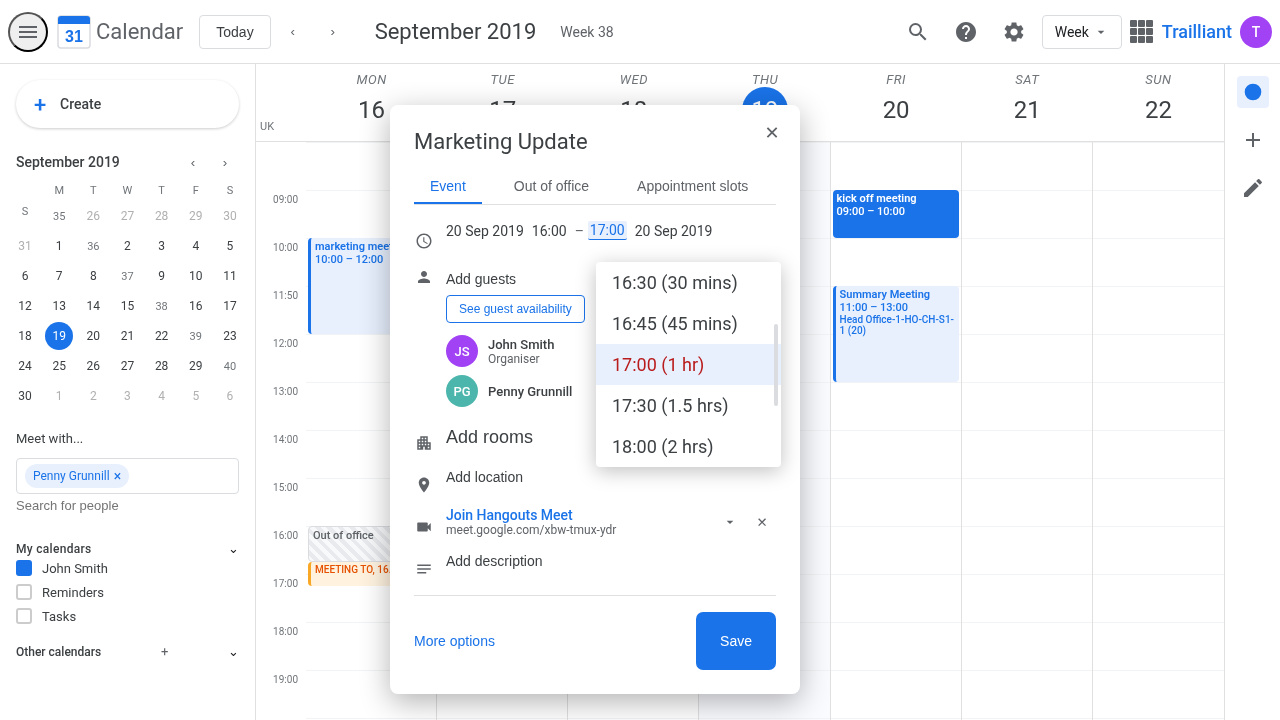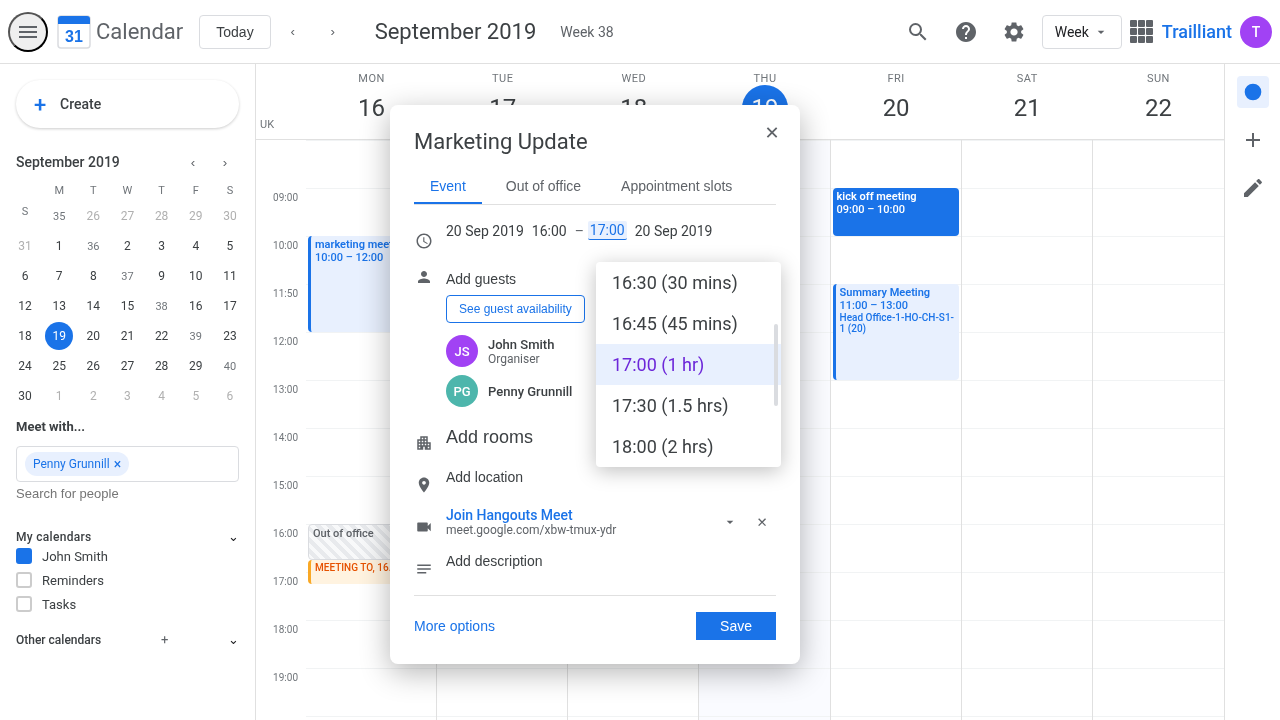--- a/index.html
+++ b/index.html
@@ -48,48 +48,48 @@
     .sidebar-section-header { display: flex; align-items: center; justify-content: space-between; padding: 0 16px; cursor: pointer; }
     .sidebar-section-title { font-size: 12px; font-weight: 500; color: #3c4043; letter-spacing: 0.3px; text-align: center; }
     .calendar-item { display: flex; align-items: center; gap: 10px; padding: 4px 16px; cursor: pointer; }
     .cal-checkbox { width: 16px; height: 16px; border-radius: 3px; border: 2px solid #ccc; flex-shrink: 0; }
     .cal-checkbox.checked { border-color: transparent; }
     .cal-checkbox.blue { background: #1a73e8; border-color: #1a73e8; }
     .cal-checkbox.gray { background: #fff; border-color: #ccc; }
     .cal-label { font-size: 13px; color: #3c4043; }
     .other-cal-header { display: flex; align-items: center; justify-content: space-between; padding: 0 16px; margin-top: 16px; }
     .other-cal-title { font-size: 12px; font-weight: 500; color: #3c4043; }
-    .meet-with { padding: 8px 16px; font-size: 13px; color: #3c4043; font-weight: 700; }
+    .meet-with { padding: 8px 16px; font-size: 13px; color: #3c4043; font-weight: 400; margin-top: 12px; }
     .people-search { padding: 4px 16px 8px; }
     .people-chip { display: inline-flex; align-items: center; background: #e8f0fe; border-radius: 16px; padding: 4px 8px; gap: 4px; font-size: 12px; color: #1a73e8; }
     .chip-x { cursor: pointer; color: #1a73e8; font-size: 14px; }
     .search-people { width: 100%; border: none; outline: none; font-size: 13px; color: #3c4043; padding: 4px 0; background: transparent; }
 
     
     .calendar-area { flex: 1; display: flex; flex-direction: column; overflow: hidden; }
     .cal-header { display: grid; grid-template-columns: 50px repeat(7, 1fr); border-bottom: 1px solid #e0e0e0; }
     .cal-header-cell { text-align: center; padding: 8px 4px; }
-    .day-name { font-size: 11px; color: #70757a; text-transform: uppercase; letter-spacing: 0.5px; }
+    .day-name { font-size: 13px; color: #70757a; text-transform: uppercase; letter-spacing: 0.5px; font-style: italic; }
     .day-num { font-size: 24px; font-weight: 400; color: #3c4043; width: 46px; height: 46px; display: flex; align-items: center; justify-content: center; margin: 0 auto; border-radius: 50%; cursor: pointer; }
     .day-num.today { background: #1a73e8; color: #fff; }
     .cal-body { display: flex; flex: 1; overflow-y: auto; }
     .time-col { width: 50px; flex-shrink: 0; }
     .time-slot { height: 48px; display: flex; align-items: flex-start; justify-content: flex-end; padding-right: 8px; font-size: 10px; color: #70757a; padding-top: 4px; }
     .cal-grid { flex: 1; display: grid; grid-template-columns: repeat(7, 1fr); position: relative; }
     .cal-col { border-right: 1px solid #e0e0e0; position: relative; }
     .cal-col:last-child { border-right: none; }
     .cal-hour { height: 48px; border-top: 1px solid #f1f3f4; }
     .event-block { position: absolute; border-radius: 4px; padding: 2px 4px; font-size: 11px; font-weight: 500; cursor: pointer; overflow: hidden; left: 2px; right: 2px; }
 
     
     .uk-label { font-size: 11px; color: #70757a; text-align: right; padding-right: 4px; padding-top: 4px; }
     .modal { position: fixed; top: 105px; left: 390px; width: 410px; background: #fff; border-radius: 8px; box-shadow: 0 8px 30px rgba(0,0,0,0.3); z-index: 200; padding: 24px; }
     .modal-close { position: absolute; top: 12px; right: 12px; width: 32px; height: 32px; border-radius: 50%; border: none; background: none; cursor: pointer; color: #5f6368; display: flex; align-items: center; justify-content: center; font-size: 18px; }
     .modal-title { font-size: 22px; font-weight: 400; color: #3c4043; margin-bottom: 16px; padding-right: 32px; }
-    .modal-tabs { display: flex; gap: 8px; margin-bottom: 16px; border-bottom: 1px solid #e0e0e0; }
+    .modal-tabs { display: flex; gap: 16px; margin-bottom: 16px; border-bottom: 1px solid #e0e0e0; }
     .modal-tab { padding: 8px 16px; font-size: 14px; cursor: pointer; border: none; background: none; color: #5f6368; border-bottom: 2px solid transparent; }
     .modal-tab.active { color: #1a73e8; border-bottom: 2px solid #1a73e8; font-weight: 500; }
     .modal-row { display: flex; align-items: flex-start; gap: 12px; margin-bottom: 12px; }
     .modal-icon { width: 20px; height: 20px; flex-shrink: 0; display: flex; align-items: center; justify-content: center; color: #5f6368; margin-top: 10px; }
     .modal-content { flex: 1; }
     .time-row { display: flex; align-items: center; gap: 4px; font-size: 14px; color: #3c4043; }
     .time-link { color: #1a73e8; text-decoration: none; cursor: pointer; border-bottom: 1px solid #1a73e8; background: #e8f0fe; padding: 1px 2px; border-radius: 2px; }
     .time-separator { color: #5f6368; }
     .add-guests-btn { font-size: 14px; color: #3c4043; background: none; border: none; cursor: pointer; padding: 8px 0; display: block; width: 100%; text-align: left; }
     .see-availability-btn { font-size: 12px; color: #1a73e8; background: none; border: 1px solid #1a73e8; border-radius: 4px; padding: 6px 12px; cursor: pointer; }
@@ -102,26 +102,26 @@
     .add-location-btn { font-size: 14px; color: #3c4043; background: none; border: none; cursor: pointer; padding: 4px 0; }
     .hangouts-row { display: flex; align-items: center; justify-content: space-between; }
     .hangouts-info { display: flex; flex-direction: column; }
     .hangouts-title { font-size: 14px; color: #1a73e8; font-weight: 500; cursor: pointer; }
     .hangouts-link { font-size: 12px; color: #5f6368; }
     .hangouts-actions { display: flex; gap: 4px; }
     .hangouts-action-btn { width: 28px; height: 28px; border-radius: 50%; border: none; background: none; cursor: pointer; color: #5f6368; display: flex; align-items: center; justify-content: center; }
     .add-desc-btn { font-size: 14px; color: #3c4043; background: none; border: none; cursor: pointer; padding: 4px 0; }
     .modal-footer { display: flex; align-items: center; justify-content: flex-end; gap: 8px; margin-top: 16px; border-top: 1px solid #e0e0e0; padding-top: 16px; }
     .more-options-btn { font-size: 14px; color: #1a73e8; background: none; border: none; cursor: pointer; margin-right: auto; }
-    .save-btn { background: #1a73e8; color: #fff; border: none; border-radius: 0; padding: 6px 24px; font-size: 14px; font-weight: 500; cursor: pointer; }
+    .save-btn { background: #1a73e8; color: #fff; border: none; border-radius: 7px; padding: 21px 24px; font-size: 14px; font-weight: 500; cursor: pointer; }
 
     
     .time-dropdown { position: fixed; top: 262px; left: 596px; width: 185px; background: #fff; border-radius: 4px; box-shadow: 0 4px 20px rgba(0,0,0,0.25); z-index: 300; overflow: hidden; }
     .time-dropdown-item { padding: 10px 16px; font-size: 18px; color: #3c4043; cursor: pointer; }
-    .time-dropdown-item.selected { background: #e8f0fe; color: #6d28d9; }
+    .time-dropdown-item.selected { background: #e8f0fe; color: #b91c1c; }
     .dropdown-scrollbar { position: absolute; right: 2px; top: 0; bottom: 0; width: 6px; }
     .dropdown-scrollbar-thumb { position: absolute; top: 30%; width: 4px; height: 40%; background: #dadce0; border-radius: 3px; left: 1px; }
 
     
     .side-panel { width: 56px; border-left: 1px solid #e0e0e0; display: flex; flex-direction: column; align-items: center; padding-top: 8px; gap: 8px; }
     .side-panel-icon { width: 40px; height: 40px; border-radius: 50%; display: flex; align-items: center; justify-content: center; cursor: pointer; color: #5f6368; }
     .trailliant-badge { width: 32px; height: 32px; background: #e8f0fe; border-radius: 4px; display: flex; align-items: center; justify-content: center; }
 
     
     .event-marketing { background: #e8f0fe; border-left: 3px solid #1a73e8; color: #1a73e8; }

